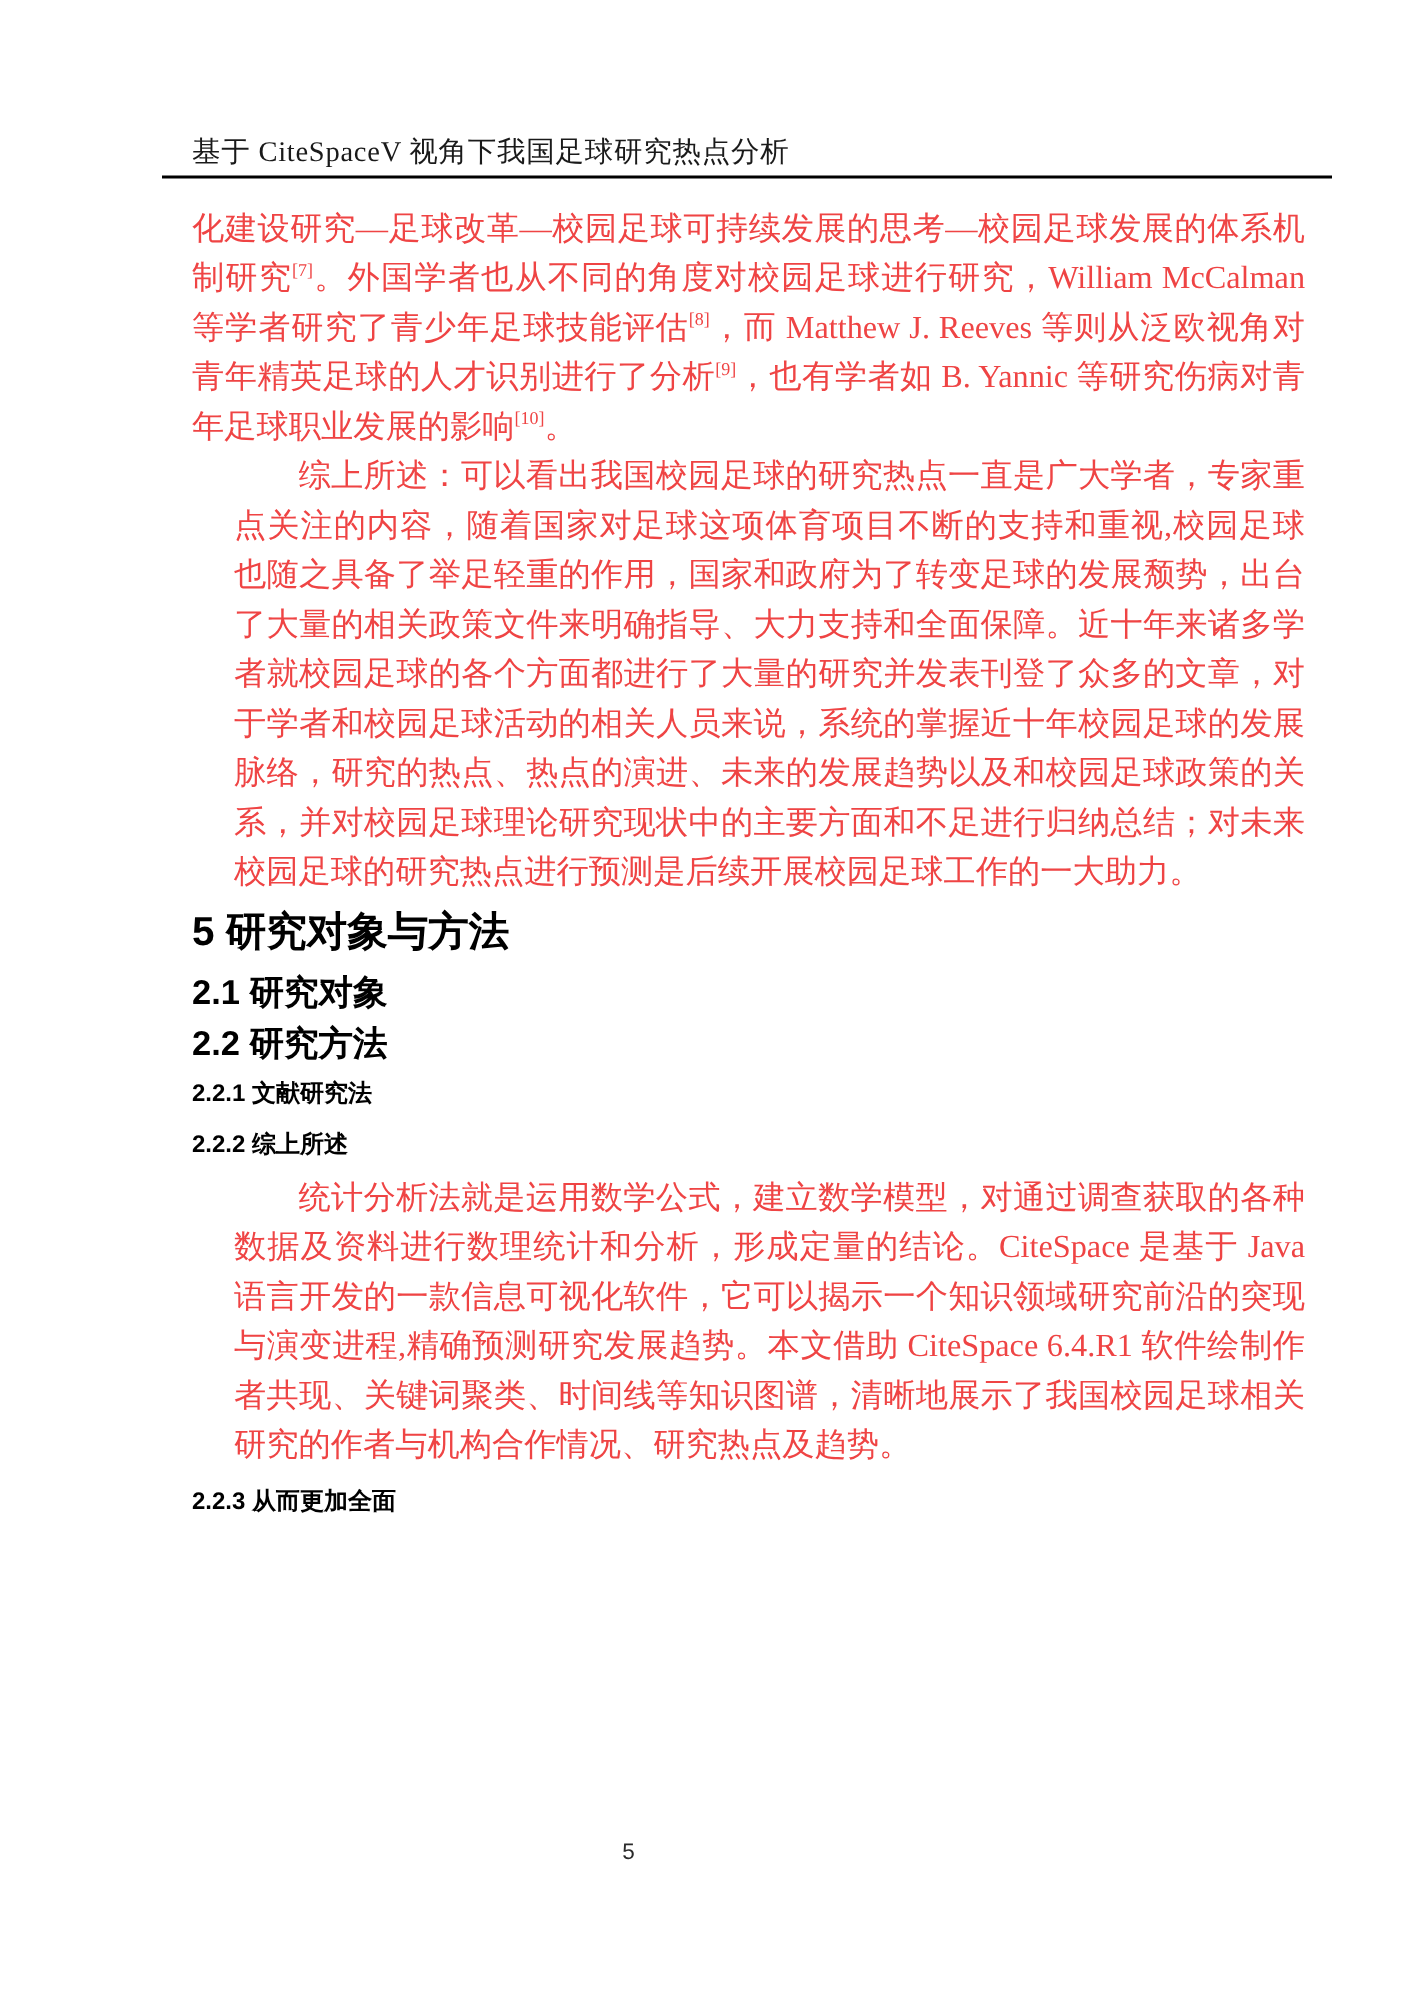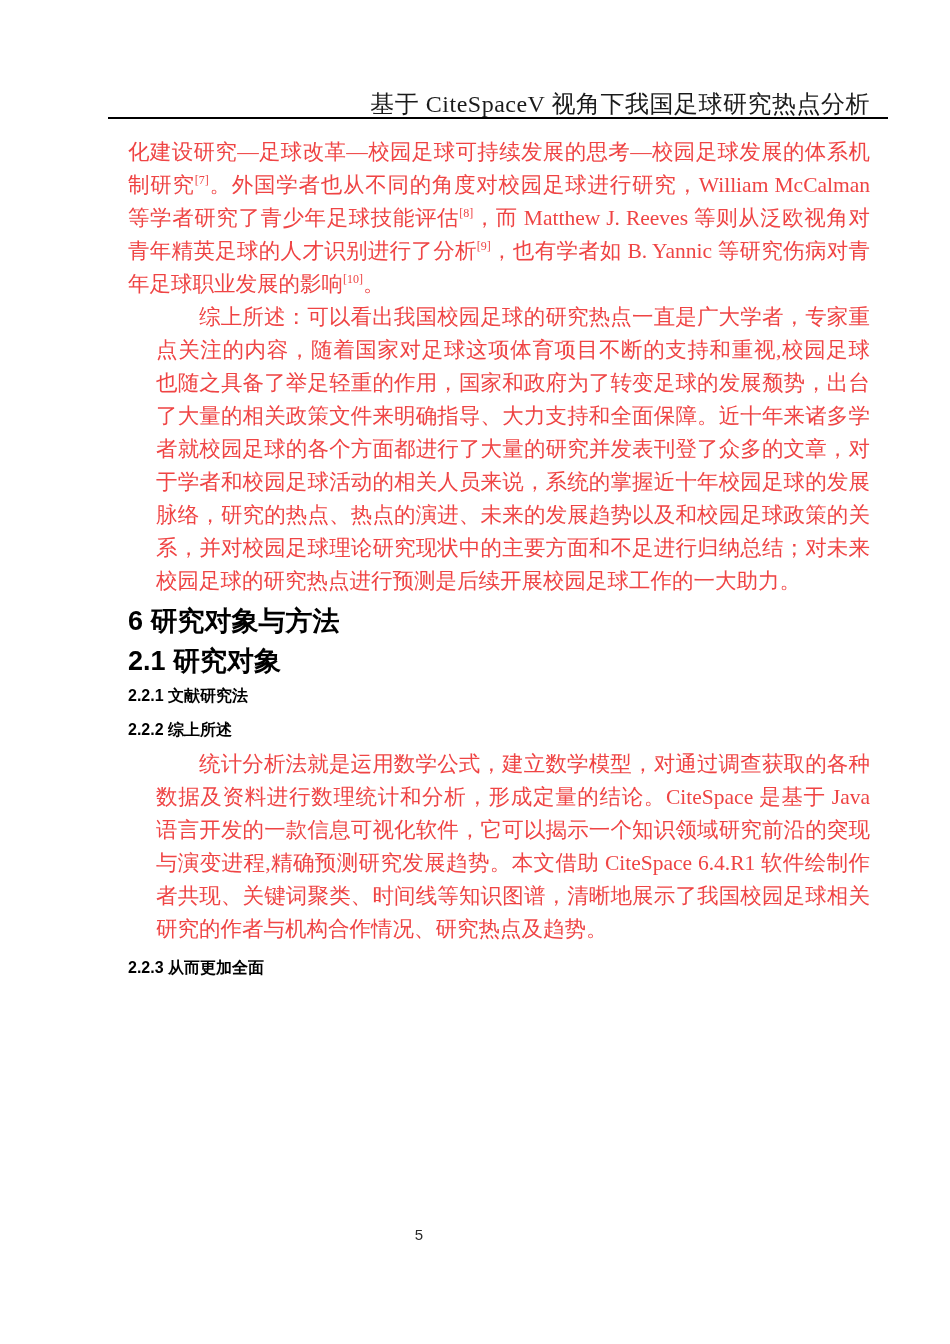--- a/index.html
+++ b/index.html
@@ -12,22 +12,22 @@
     background: #ffffff;
     color: #111111;
     overflow: hidden;
     font-family: "Liberation Serif", "DejaVu Serif", serif;
   }
   .doc-header {
     position: absolute;
     left: 128px;
     top: 88px;
     width: 742px;
-    text-align: right;
-    font-size: 24px;
+    text-align: left;
+    font-size: 19px;
     letter-spacing: 0.5px;
     color: #1a1a1a;
     white-space: nowrap;
   }
   .doc-header-rule {
     position: absolute;
     left: 108px;
     top: 117px;
     width: 780px;
     height: 2px;
@@ -56,21 +56,21 @@
     font-family: "Liberation Sans", "DejaVu Sans", sans-serif;
     font-weight: 700;
     font-size: 27px;
     line-height: 34px;
     margin: 6px 0 10px 0;
     color: #000000;
   }
   .doc-body h2.lvl2 {
     font-family: "Liberation Sans", "DejaVu Sans", sans-serif;
     font-weight: 700;
-    font-size: 27px;
+    font-size: 23px;
     line-height: 26px;
     margin: 8px 0 8px 0;
     color: #000000;
   }
   .doc-body h3.lvl3 {
     font-family: "Liberation Sans", "DejaVu Sans", sans-serif;
     font-weight: 700;
     font-size: 16px;
     line-height: 24px;
     margin: 10px 0 6px 0;
@@ -90,22 +90,23 @@
 </head>
 <body>
 
 <div class="page">
   <div class="doc-header">基于 CiteSpaceV 视角下我国足球研究热点分析</div>
   <div class="doc-header-rule"></div>
 
   <div class="doc-body" id="doc-body">
       <p class="body-par">化建设研究—足球改革—校园足球可持续发展的思考—校园足球发展的体系机制研究<sup>[7]</sup>。外国学者也从不同的角度对校园足球进行研究，William McCalman 等学者研究了青少年足球技能评估<sup>[8]</sup>，而 Matthew J. Reeves 等则从泛欧视角对青年精英足球的人才识别进行了分析<sup>[9]</sup>，也有学者如 B. Yannic 等研究伤病对青年足球职业发展的影响<sup>[10]</sup>。</p>
       <p class="body-par indent">综上所述：可以看出我国校园足球的研究热点一直是广大学者，专家重点关注的内容，随着国家对足球这项体育项目不断的支持和重视,校园足球也随之具备了举足轻重的作用，国家和政府为了转变足球的发展颓势，出台了大量的相关政策文件来明确指导、大力支持和全面保障。近十年来诸多学者就校园足球的各个方面都进行了大量的研究并发表刊登了众多的文章，对于学者和校园足球活动的相关人员来说，系统的掌握近十年校园足球的发展脉络，研究的热点、热点的演进、未来的发展趋势以及和校园足球政策的关系，并对校园足球理论研究现状中的主要方面和不足进行归纳总结；对未来校园足球的研究热点进行预测是后续开展校园足球工作的一大助力。</p>
-      <h1 class="lvl1">6 研究对象与方法</h1>
+      <h1 class="lvl1">5 研究对象与方法</h1>
       <h2 class="lvl2">2.1 研究对象</h2>
+      <h2 class="lvl2">2.2 研究方法</h2>
       <h3 class="lvl3">2.2.1 文献研究法</h3>
       <h3 class="lvl3">2.2.2 综上所述</h3>
       <p class="body-par indent">统计分析法就是运用数学公式，建立数学模型，对通过调查获取的各种数据及资料进行数理统计和分析，形成定量的结论。CiteSpace 是基于 Java 语言开发的一款信息可视化软件，它可以揭示一个知识领域研究前沿的突现与演变进程,精确预测研究发展趋势。本文借助 CiteSpace 6.4.R1 软件绘制作者共现、关键词聚类、时间线等知识图谱，清晰地展示了我国校园足球相关研究的作者与机构合作情况、研究热点及趋势。</p>
       <h3 class="lvl3">2.2.3 从而更加全面</h3>
     </div>
 
   <div class="page-number">5</div>
 </div>
 
 </body></html>

